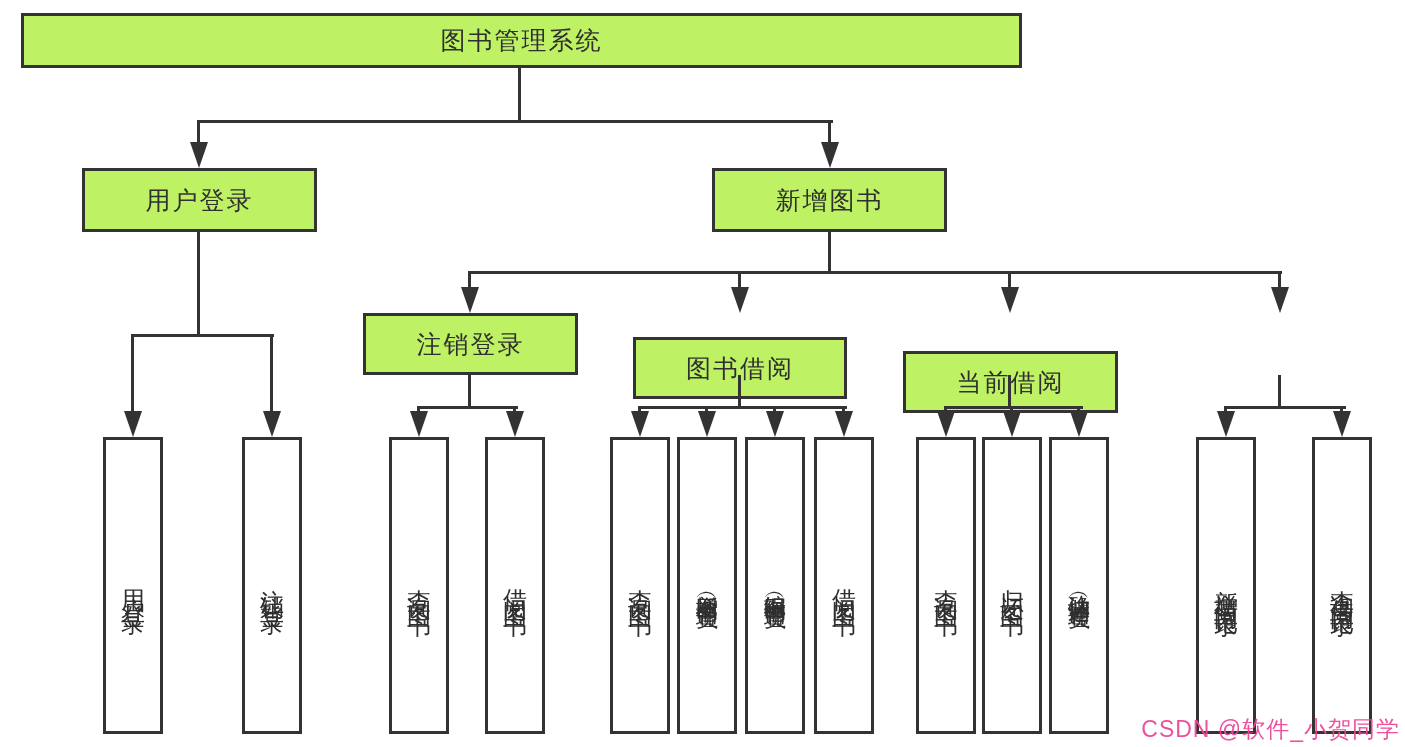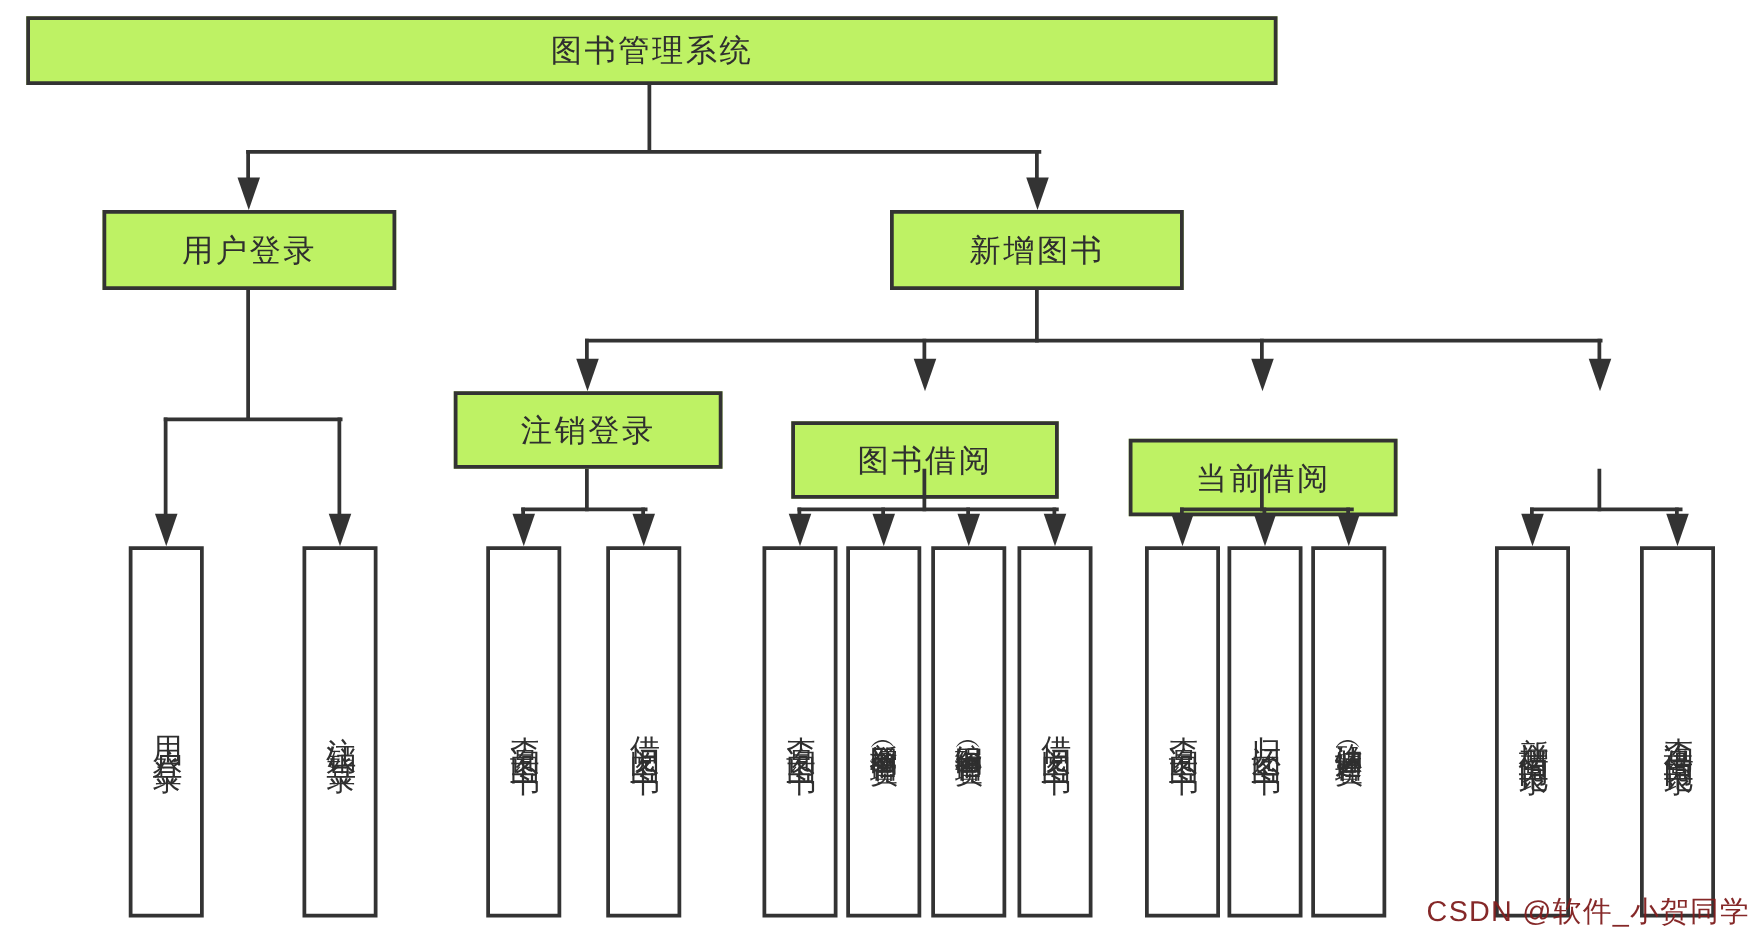--- a/index.html
+++ b/index.html
@@ -23,21 +23,21 @@
   .leaf.dense { font-size:22px; letter-spacing:2px; }
   .vl { position:absolute; width:3px;  background:#333333; }
   .hl { position:absolute; height:3px; background:#333333; }
   .ar {
     position:absolute; width:0; height:0;
     border-left:9px solid transparent; border-right:9px solid transparent;
     border-top:26px solid #333333;
   }
   .watermark {
     position:absolute; top:714px; right:5px; z-index:10;
-    font-size:23px; letter-spacing:1px; color:#7f1d1d; opacity:0.95;
+    font-size:23px; letter-spacing:1px; color:#ec4899; opacity:0.95;
   }
 </style>
 </head>
 <body>
 
 <div id="canvas">
 
   <div class="node" style="left:21px; top:13px; width:1001px; height:55px;">图书管理系统</div>
 
   <div class="vl" style="left:518px; top:66px; height:56px;"></div>

